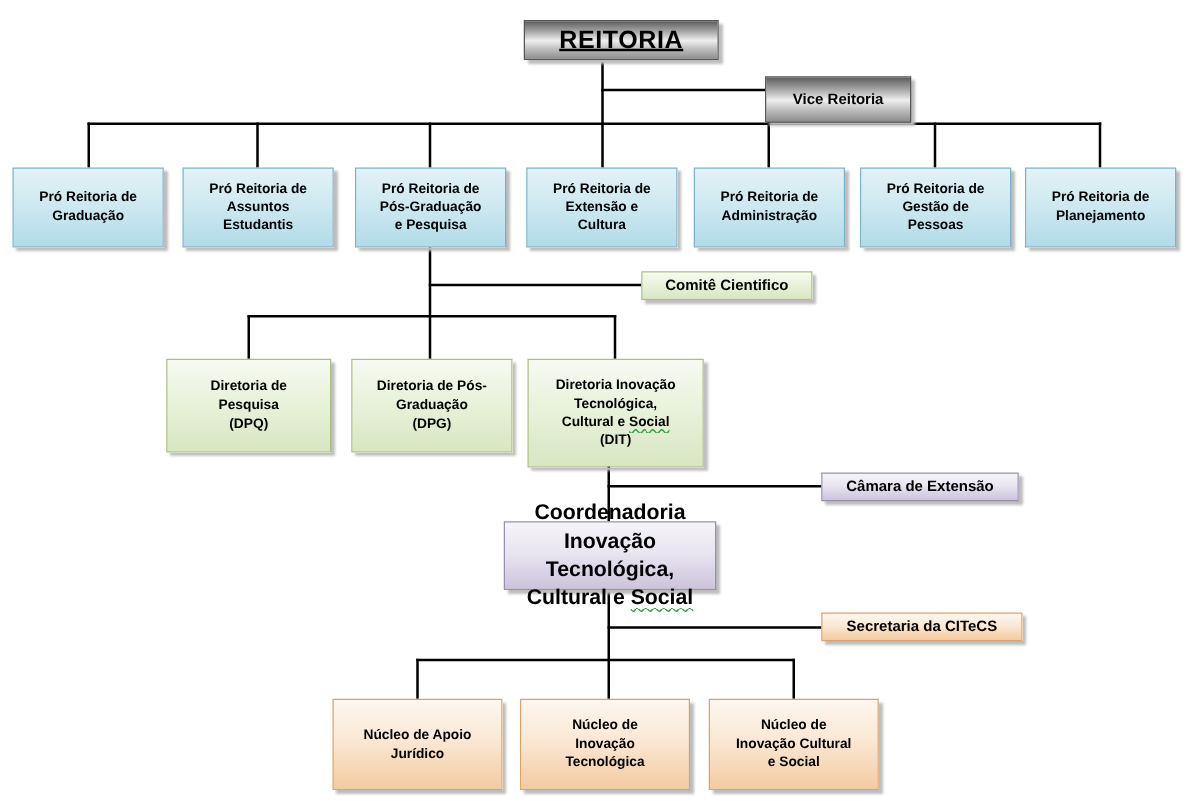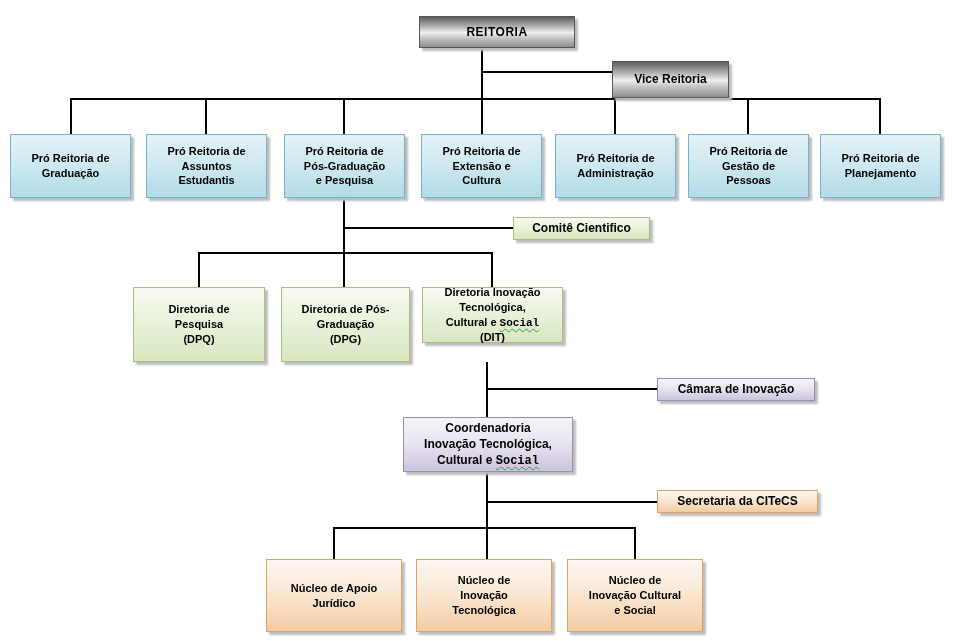--- a/index.html
+++ b/index.html
@@ -44,30 +44,29 @@
     border: 1px solid #a9bf82;
   }
   .purple {
     background: linear-gradient(180deg, #f6f4f9 0%, #e9e5f1 45%, #cdc3dc 100%);
     border: 1px solid #988fae;
   }
   .orange {
     background: linear-gradient(180deg, #fdf7f0 0%, #fae8d4 45%, #f4cba2 100%);
     border: 1px solid #dfa264;
   }
-  .title-node { font-size: 12px; letter-spacing: 0.5px; }
+  .title-node { font-size: 20px; letter-spacing: 0.5px; text-decoration: underline; }
   .side-node { font-size: 12px; padding: 1px 6px; }
-  .coord-node { font-size: 12px; }
+  .coord-node { font-size: 17px; }
   .squiggle {
     text-decoration-line: underline;
     text-decoration-style: wavy;
     text-decoration-color: #2e9e3e;
     text-decoration-thickness: 1px;
     text-underline-offset: 2px;
-    font-family: Liberation Mono, monospace;
   }
 </style>
 </head>
 <body>
 
 <div class="canvas">
 
   <div class="line" style="left:481px; top:48px; width:2px; height:86px;"></div>
   <div class="line" style="left:481px; top:71px; width:131px; height:2px;"></div>
   <div class="line" style="left:70px; top:98px; width:811px; height:2px;"></div>
@@ -141,29 +140,29 @@
   <div class="node green" style="left:133px; top:287px; width:132px; height:75px;">
     <span class="label">Diretoria de
 Pesquisa
 (DPQ)</span>
   </div>
   <div class="node green" style="left:281px; top:287px; width:129px; height:75px;">
     <span class="label">Diretoria de Pós-
 Graduação
 (DPG)</span>
   </div>
-  <div class="node green" style="left:422px; top:287px; width:141px; height:56px;justify-content:center;">
+  <div class="node green" style="left:422px; top:287px; width:141px; height:87px;justify-content:center;">
     <span class="label"><span>Diretoria Inovação
 Tecnológica,
 Cultural e </span><span class="squiggle">Social</span><span>
 (DIT)</span></span>
   </div>
 
   <div class="node purple side-node" style="left:657px; top:378px; width:158px; height:23px;">
-    <span class="label">Câmara de Inovação</span>
+    <span class="label">Câmara de Extensão</span>
   </div>
 
   <div class="node purple coord-node" style="left:403px; top:417px; width:170px; height:55px;">
     <span class="label"><span>Coordenadoria
 Inovação Tecnológica,
 Cultural e </span><span class="squiggle">Social</span></span>
   </div>
 
   <div class="node orange side-node" style="left:657px; top:490px; width:161px; height:23px;">
     <span class="label">Secretaria da CITeCS</span>

